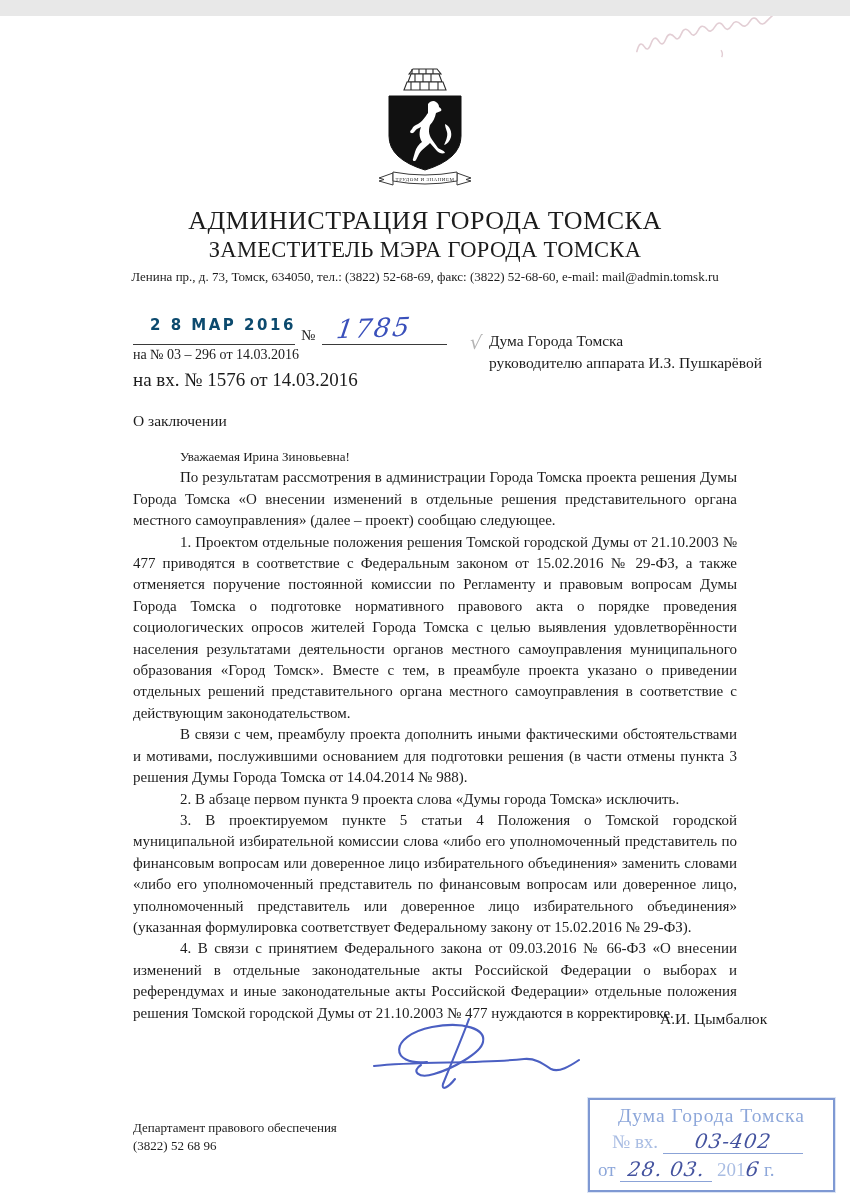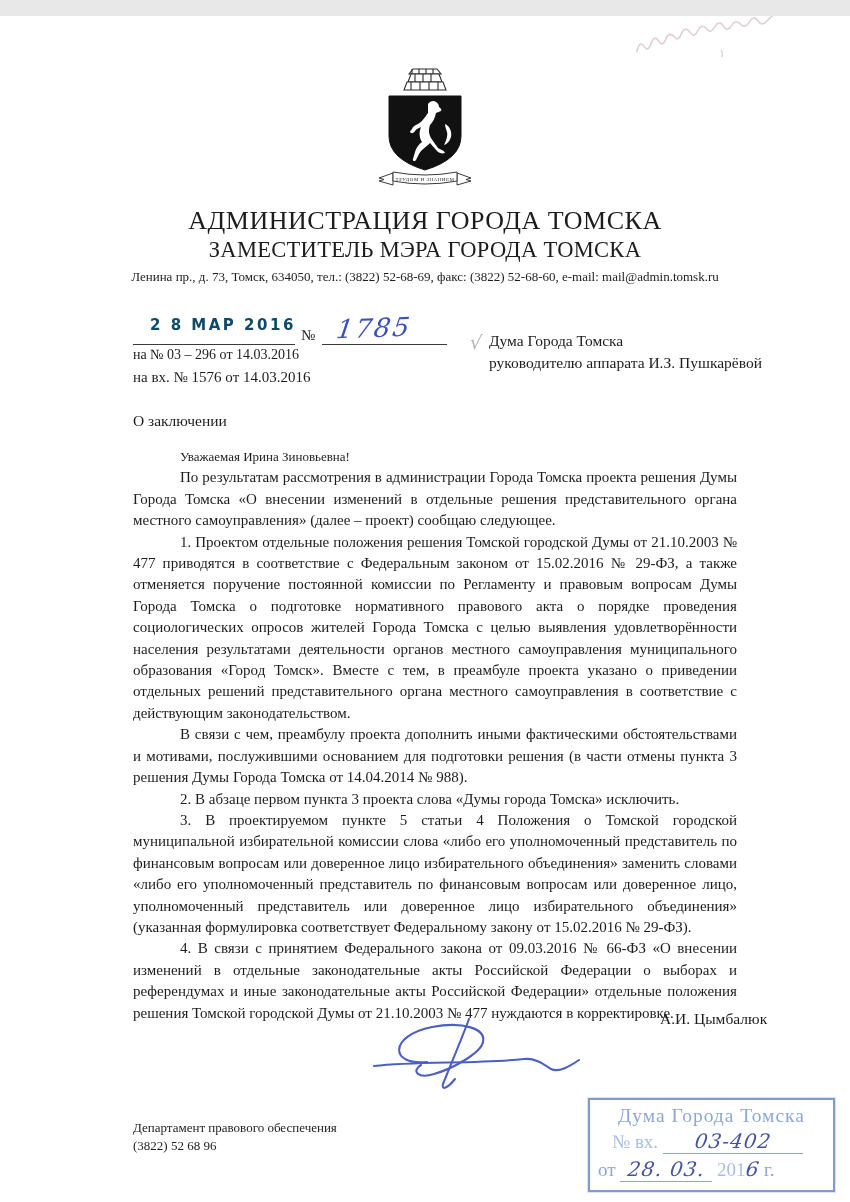--- a/index.html
+++ b/index.html
@@ -23,21 +23,21 @@
     font-family:"DejaVu Sans", sans-serif;font-size:15px;font-weight:bold;
     letter-spacing:2.5px;color:#0c4a6e;white-space:nowrap;
   }
   .uline{position:absolute;border-bottom:1.6px solid #3a3a3a;height:1px;}
   .u1{left:133px;top:327px;width:162px;}
   .u2{left:322px;top:327px;width:125px;}
   .no-label{position:absolute;left:301px;top:311px;font-size:15px;}
   .hw{font-family:"DejaVu Serif", serif;font-style:italic;color:#3a50bb;}
   .out-no{position:absolute;left:337px;top:297px;font-size:26px;letter-spacing:2px;transform:skewX(-10deg) rotate(-2deg);}
   .reply1{position:absolute;left:133px;top:331px;font-size:14px;}
-  .reply2{position:absolute;left:133px;top:353px;font-size:15px;}
+  .reply2{position:absolute;left:133px;top:353px;font-size:19px;}
   .check{position:absolute;left:470px;top:315px;color:#b4b4b4;font-size:19px;transform:rotate(6deg);font-family:"DejaVu Sans",sans-serif;}
   .recipient{position:absolute;left:489px;top:314px;font-size:15.5px;line-height:22px;}
   .subject{position:absolute;left:133px;top:396px;font-size:15.5px;}
   
   .bodytext{position:absolute;left:133px;top:430px;width:604px;font-size:15px;line-height:21.4px;}
   .salutation{text-align:center;font-size:13px;margin:0 0 13px 0;}
   .bodytext p{margin:0;text-align:justify;text-indent:47px;}
   
   .sig{position:absolute;left:372px;top:1000px;width:210px;height:80px;}
   .sig-name{position:absolute;left:660px;top:994px;font-size:15.5px;white-space:nowrap;}
@@ -111,21 +111,21 @@
     <div>руководителю аппарата И.З. Пушкарёвой</div>
   </div>
 
   <div class="subject">О заключении</div>
 
   <div class="bodytext">
     <p class="salutation">Уважаемая Ирина Зиновьевна!</p>
     <p>По результатам рассмотрения в администрации Города Томска проекта решения Думы Города Томска «О внесении изменений в отдельные решения представительного органа местного самоуправления» (далее – проект) сообщаю следующее.</p>
     <p>1. Проектом отдельные положения решения Томской городской Думы от 21.10.2003 № 477 приводятся в соответствие с Федеральным законом от 15.02.2016 № 29-ФЗ, а также отменяется поручение постоянной комиссии по Регламенту и правовым вопросам Думы Города Томска о подготовке нормативного правового акта о порядке проведения социологических опросов жителей Города Томска с целью выявления удовлетворённости населения результатами деятельности органов местного самоуправления муниципального образования «Город Томск». Вместе с тем, в преамбуле проекта указано о приведении отдельных решений представительного органа местного самоуправления в соответствие с действующим законодательством.</p>
     <p>В связи с чем, преамбулу проекта дополнить иными фактическими обстоятельствами и мотивами, послужившими основанием для подготовки решения (в части отмены пункта 3 решения Думы Города Томска от 14.04.2014 № 988).</p>
-    <p>2. В абзаце первом пункта 3 проекта слова «Думы города Томска» исключить.</p>
+    <p>2. В абзаце первом пункта 9 проекта слова «Думы города Томска» исключить.</p>
     <p>3. В проектируемом пункте 5 статьи 4 Положения о Томской городской муниципальной избирательной комиссии слова «либо его уполномоченный представитель по финансовым вопросам или доверенное лицо избирательного объединения» заменить словами «либо его уполномоченный представитель по финансовым вопросам или доверенное лицо, уполномоченный представитель или доверенное лицо избирательного объединения» (указанная формулировка соответствует Федеральному закону от 15.02.2016 № 29-ФЗ).</p>
     <p>4. В связи с принятием Федерального закона от 09.03.2016 № 66-ФЗ «О внесении изменений в отдельные законодательные акты Российской Федерации о выборах и референдумах и иные законодательные акты Российской Федерации» отдельные положения решения Томской городской Думы от 21.10.2003 № 477 нуждаются в корректировке.</p>
   </div>
 
   <svg class="sig" viewBox="0 0 210 80">
     <g stroke="#3c52bd" stroke-width="2.1" fill="none" stroke-linecap="round" opacity="0.92">
       <path d="M55,46 C18,50 16,20 60,11 C92,5 114,13 111,26 C109,37 80,53 62,58 C46,63 39,55 49,49"></path>
       <path d="M97,3 C90,22 79,48 71,68 C69,75 76,72 83,63"></path>
       <path d="M2,50 C45,45 105,48 152,43 C163,42 170,47 179,53 C187,57 198,50 207,44"></path>
     </g>

